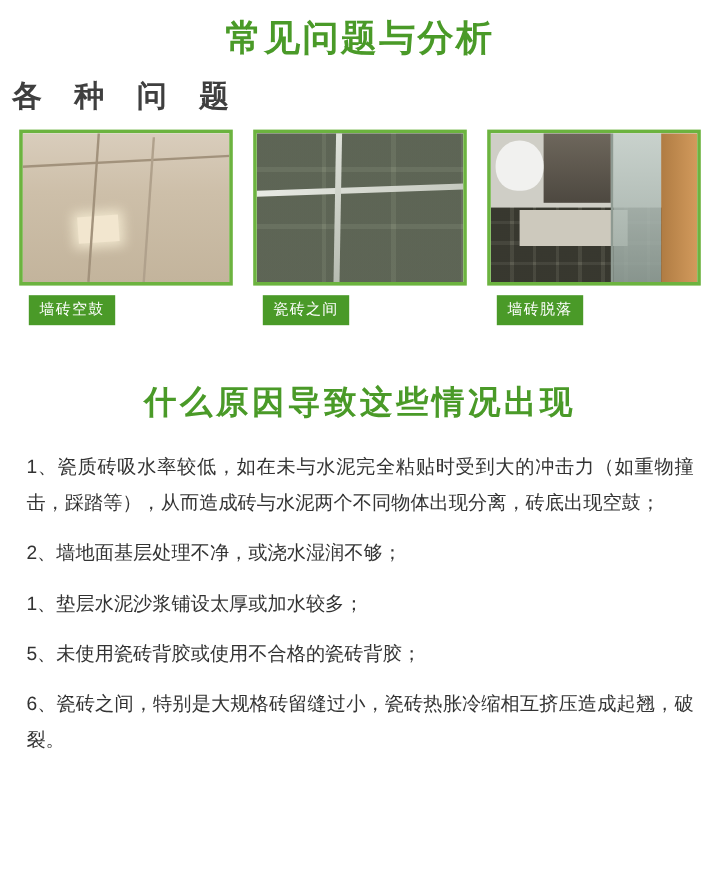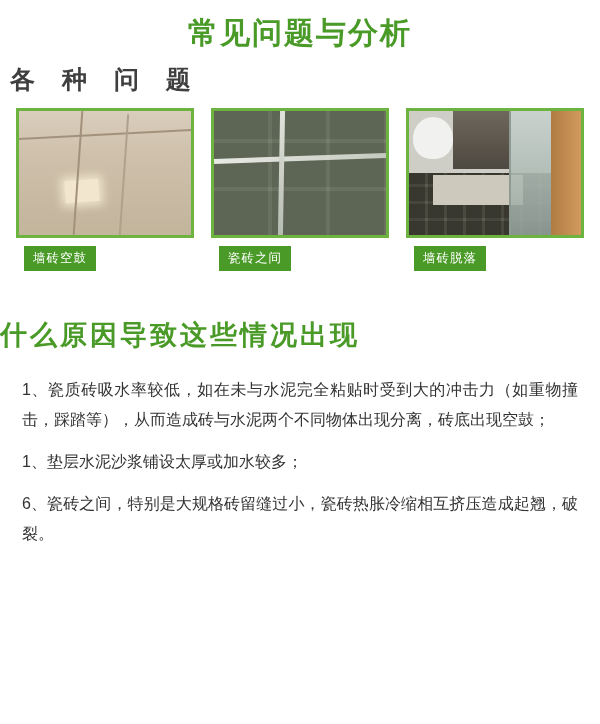--- a/index.html
+++ b/index.html
@@ -188,20 +188,21 @@
   }
   .ph3-door {
     position: absolute;
     right: 0; top: 0;
     width: 30px; height: 100%;
     background: linear-gradient(90deg, #b07c43, #d29a5c);
   }
 
   
   .reason-heading {
+    text-align: center;
     color: #4a9a28;
     font-size: 27px;
     font-weight: bold;
     letter-spacing: 3px;
     margin-top: 46px;
   }
 
   
   .reason-list {
     padding: 22px 22px 0 22px;
@@ -257,17 +258,19 @@
     </div>
     <div style="width:178px;position:relative;text-decoration:underline;">
       <div class="photo-caption" style="position:static;display:inline-block;margin-top:4px;margin-left:8px;">墙砖脱落</div>
     </div>
   </div>
 
   <div class="reason-heading">什么原因导致这些情况出现</div>
 
   <div class="reason-list">
     <div class="reason-item">1、瓷质砖吸水率较低，如在未与水泥完全粘贴时受到大的冲击力（如重物撞击，踩踏等），从而造成砖与水泥两个不同物体出现分离，砖底出现空鼓；</div>
+    <div class="reason-item">2、墙地面基层处理不净，或浇水湿润不够；</div>
     <div class="reason-item">1、垫层水泥沙浆铺设太厚或加水较多；</div>
+    <div class="reason-item">5、未使用瓷砖背胶或使用不合格的瓷砖背胶；</div>
     <div class="reason-item">6、瓷砖之间，特别是大规格砖留缝过小，瓷砖热胀冷缩相互挤压造成起翘，破裂。</div>
   </div>
 
 </div>
 
 </body></html>

